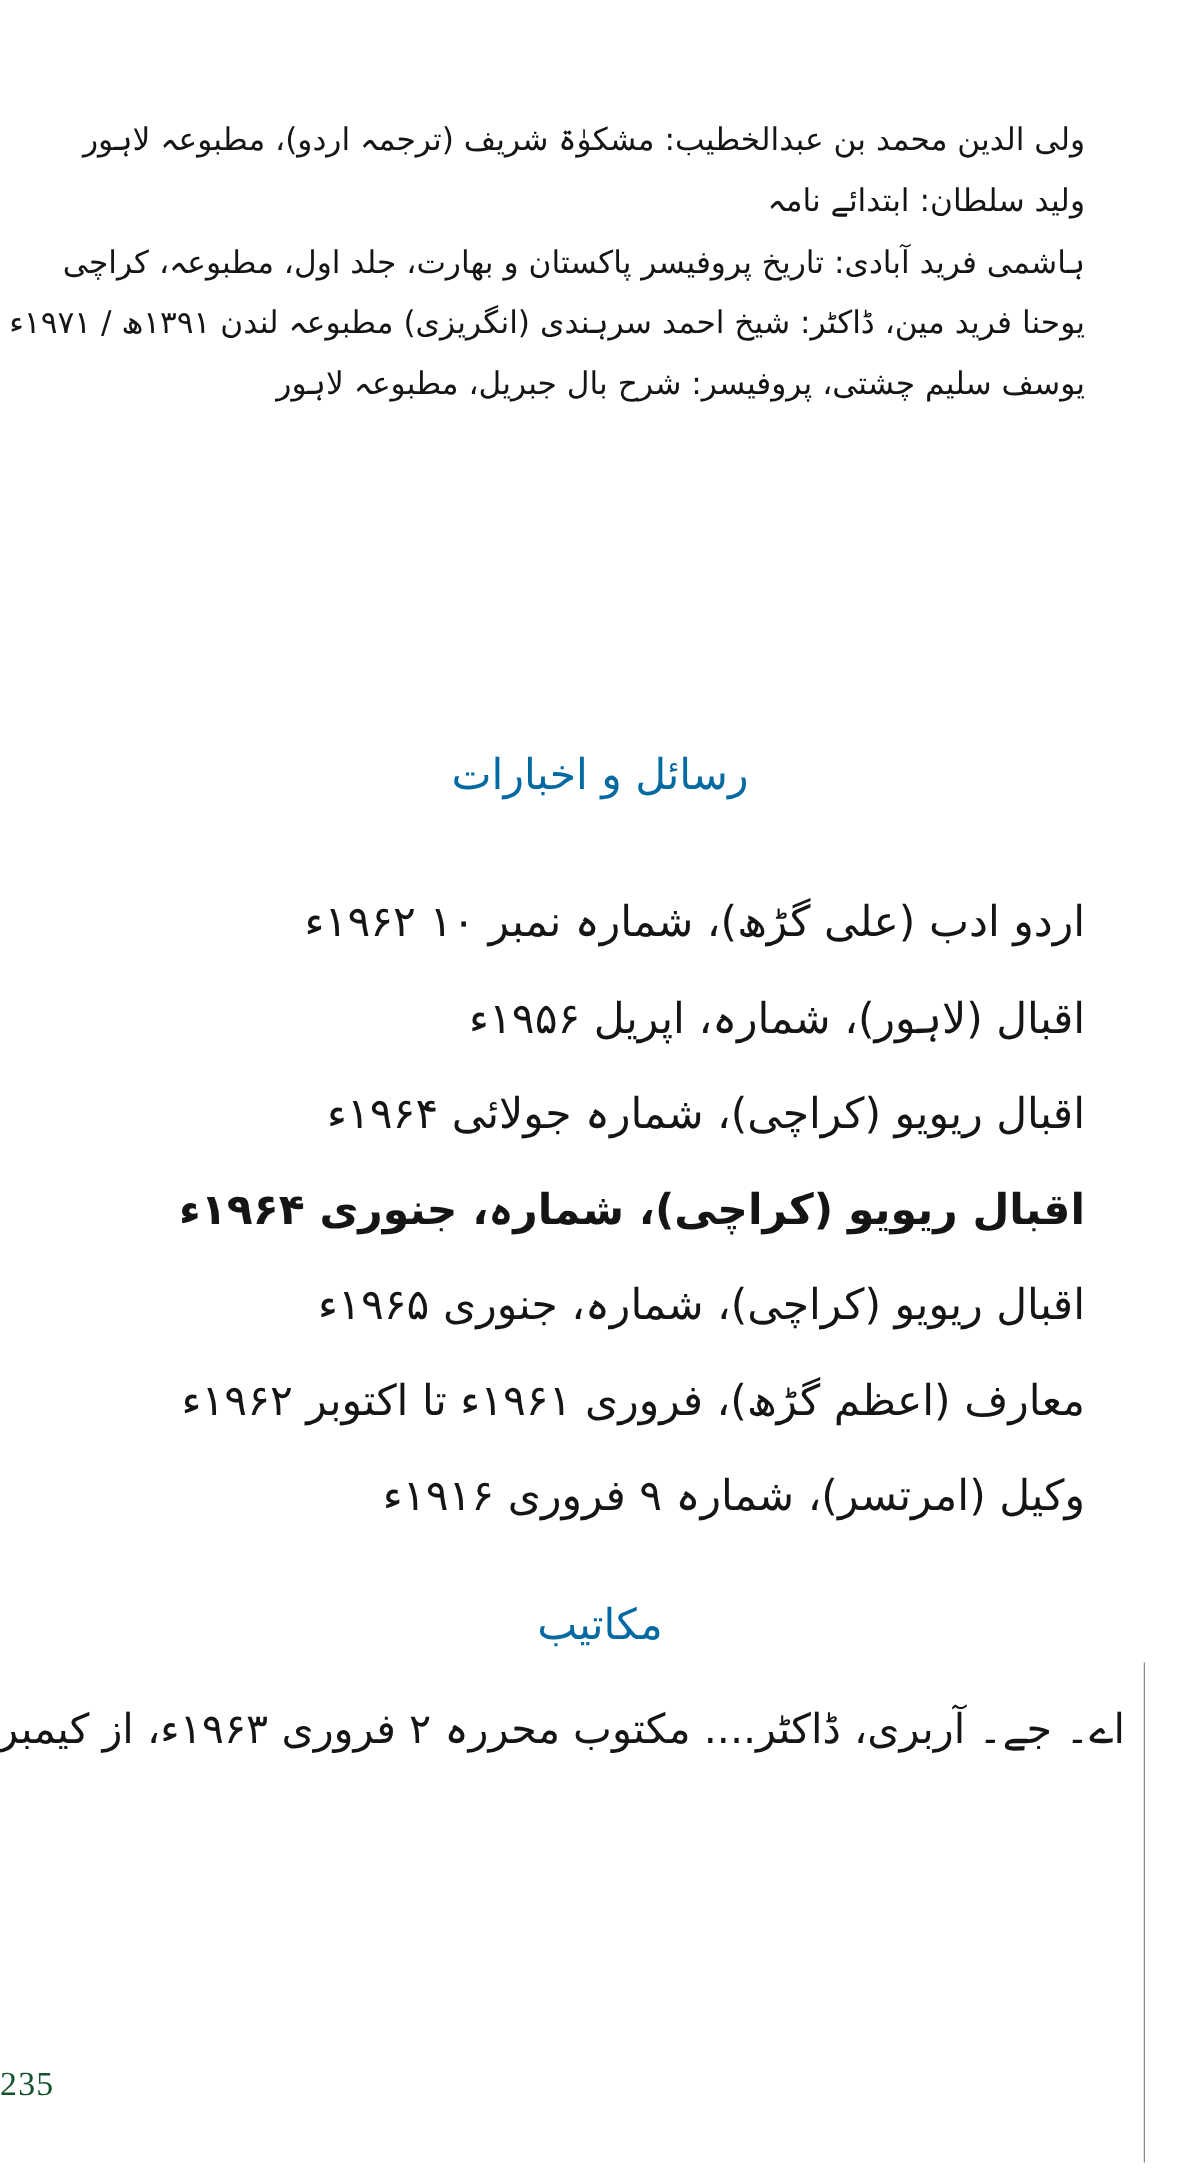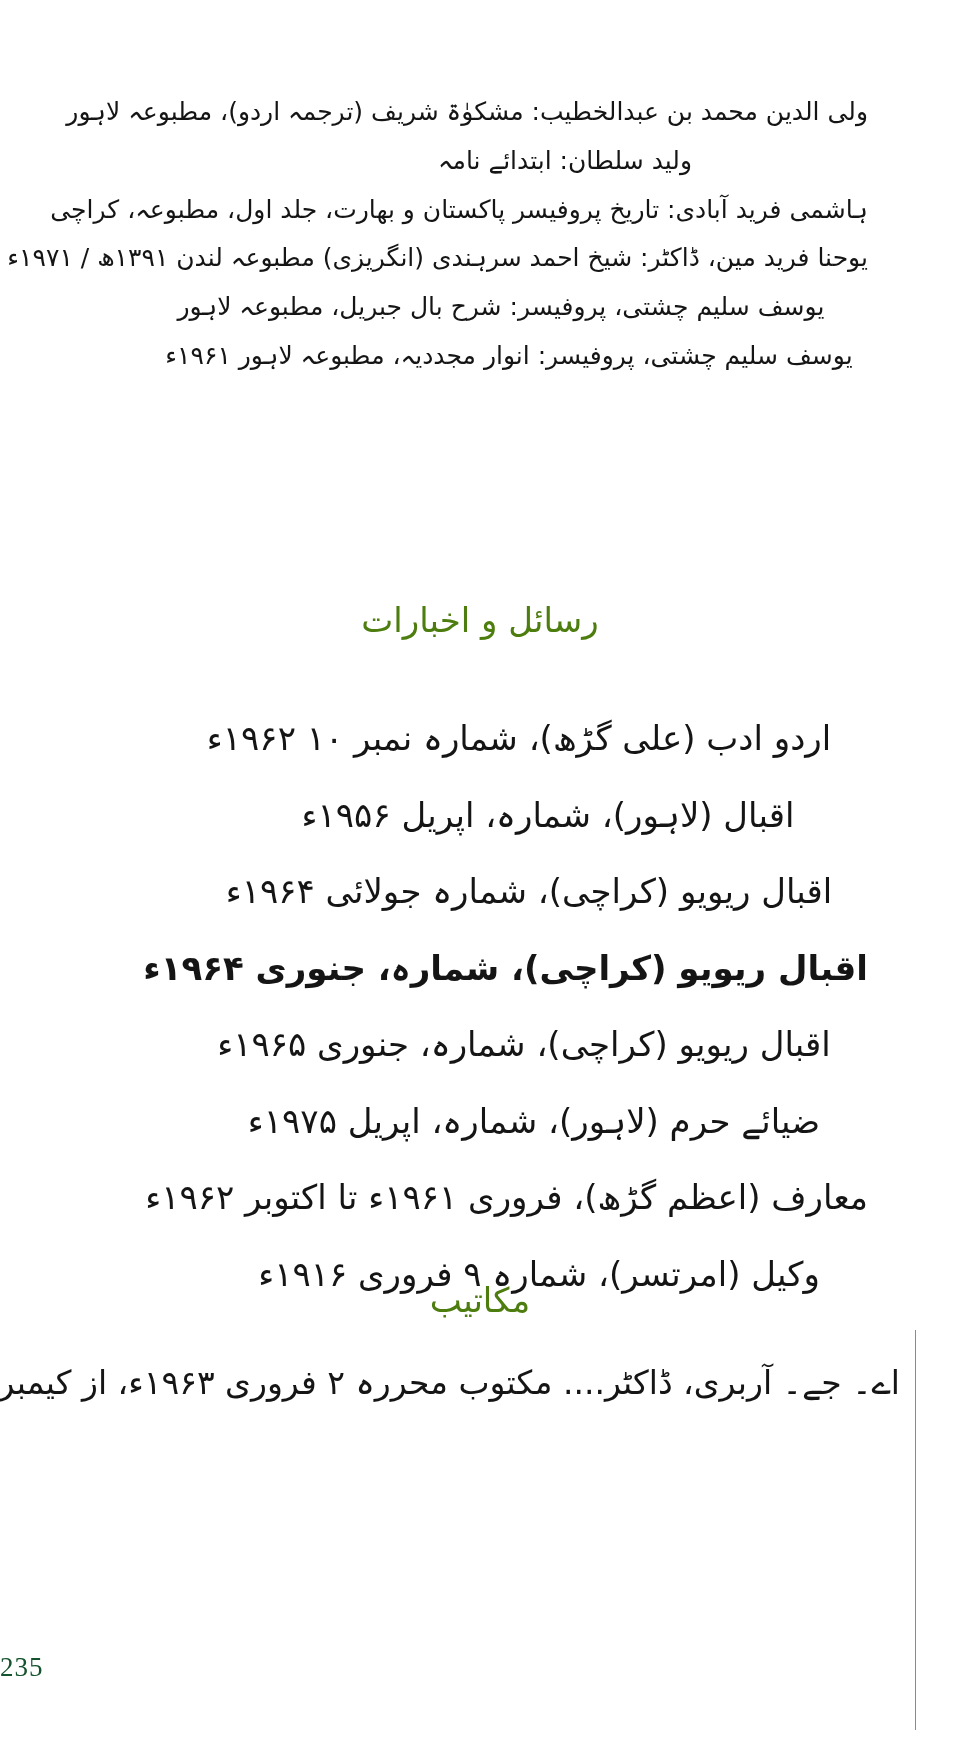--- a/index.html
+++ b/index.html
@@ -30,21 +30,21 @@
     height: 400px;
     background: #2b2b2b;
     opacity: .55;
   }
   .block {
     direction: rtl;
     unicode-bidi: bidi-override;
   }
   .line {
     direction: rtl;
-    text-align: center;
+    text-align: right;
     white-space: nowrap;
     font-family: "DejaVu Sans", sans-serif;
     color: #151515;
   }
   
   .biblio {
     position: absolute;
     top: 88px;
     right: 92px;
     left: 92px;
@@ -61,21 +61,21 @@
   .biblio .line.l5 { padding-left: 42px; }
   .biblio .line.l6 { padding-left: 58px; }
 
   
   .section-heading {
     position: absolute;
     width: 100%;
     text-align: center;
     font-size: 34px;
     direction: rtl;
-    color: #4d7c0f;
+    color: #0369a1;
     letter-spacing: 1px;
   }
   #heading-rasail { top: 600px; }
   #heading-makatib { top: 1280px; }
 
   
   .journals {
     position: absolute;
     top: 700px;
     right: 92px;
@@ -125,32 +125,30 @@
 <div class="page">
 
   <div class="scan-line"></div>
 
   <div class="biblio block">
     <div class="line l1">ولی الدین محمد بن عبدالخطیب: مشکوٰۃ شریف (ترجمہ اردو)، مطبوعہ لاہور</div>
     <div class="line l2">ولید سلطان: ابتدائے نامہ</div>
     <div class="line l3">ہاشمی فرید آبادی: تاریخ پروفیسر پاکستان و بھارت، جلد اول، مطبوعہ، کراچی</div>
     <div class="line l4">یوحنا فرید مین، ڈاکٹر: شیخ احمد سرہندی (انگریزی) مطبوعہ لندن ۱۳۹۱ھ / ۱۹۷۱ء</div>
     <div class="line l5">یوسف سلیم چشتی، پروفیسر: شرح بال جبریل، مطبوعہ لاہور</div>
-    <div class="line l6">یوسف سلیم چشتی، پروفیسر: انوار مجددیہ، مطبوعہ لاہور ۱۹۶۱ء</div>
   </div>
 
   <div class="section-heading" id="heading-rasail">رسائل و اخبارات</div>
 
   <div class="journals block">
     <div class="line j1">اردو ادب (علی گڑھ)، شمارہ نمبر ۱۰ ۱۹۶۲ء</div>
     <div class="line j2">اقبال (لاہور)، شمارہ، اپریل ۱۹۵۶ء</div>
     <div class="line j3">اقبال ریویو (کراچی)، شمارہ جولائی ۱۹۶۴ء</div>
     <div class="line j4">اقبال ریویو (کراچی)، شمارہ، جنوری ۱۹۶۴ء</div>
     <div class="line j5">اقبال ریویو (کراچی)، شمارہ، جنوری ۱۹۶۵ء</div>
-    <div class="line j6">ضیائے حرم (لاہور)، شمارہ، اپریل ۱۹۷۵ء</div>
     <div class="line j7">معارف (اعظم گڑھ)، فروری ۱۹۶۱ء تا اکتوبر ۱۹۶۲ء</div>
     <div class="line j8">وکیل (امرتسر)، شمارہ ۹ فروری ۱۹۱۶ء</div>
   </div>
 
   <div class="section-heading" id="heading-makatib">مکاتیب</div>
 
   <div class="letters block">
     <div class="line k1">اے۔ جے۔ آربری، ڈاکٹر.... مکتوب محررہ ۲ فروری ۱۹۶۳ء، از کیمبرج (یو۔ کے)</div>
   </div>
 

